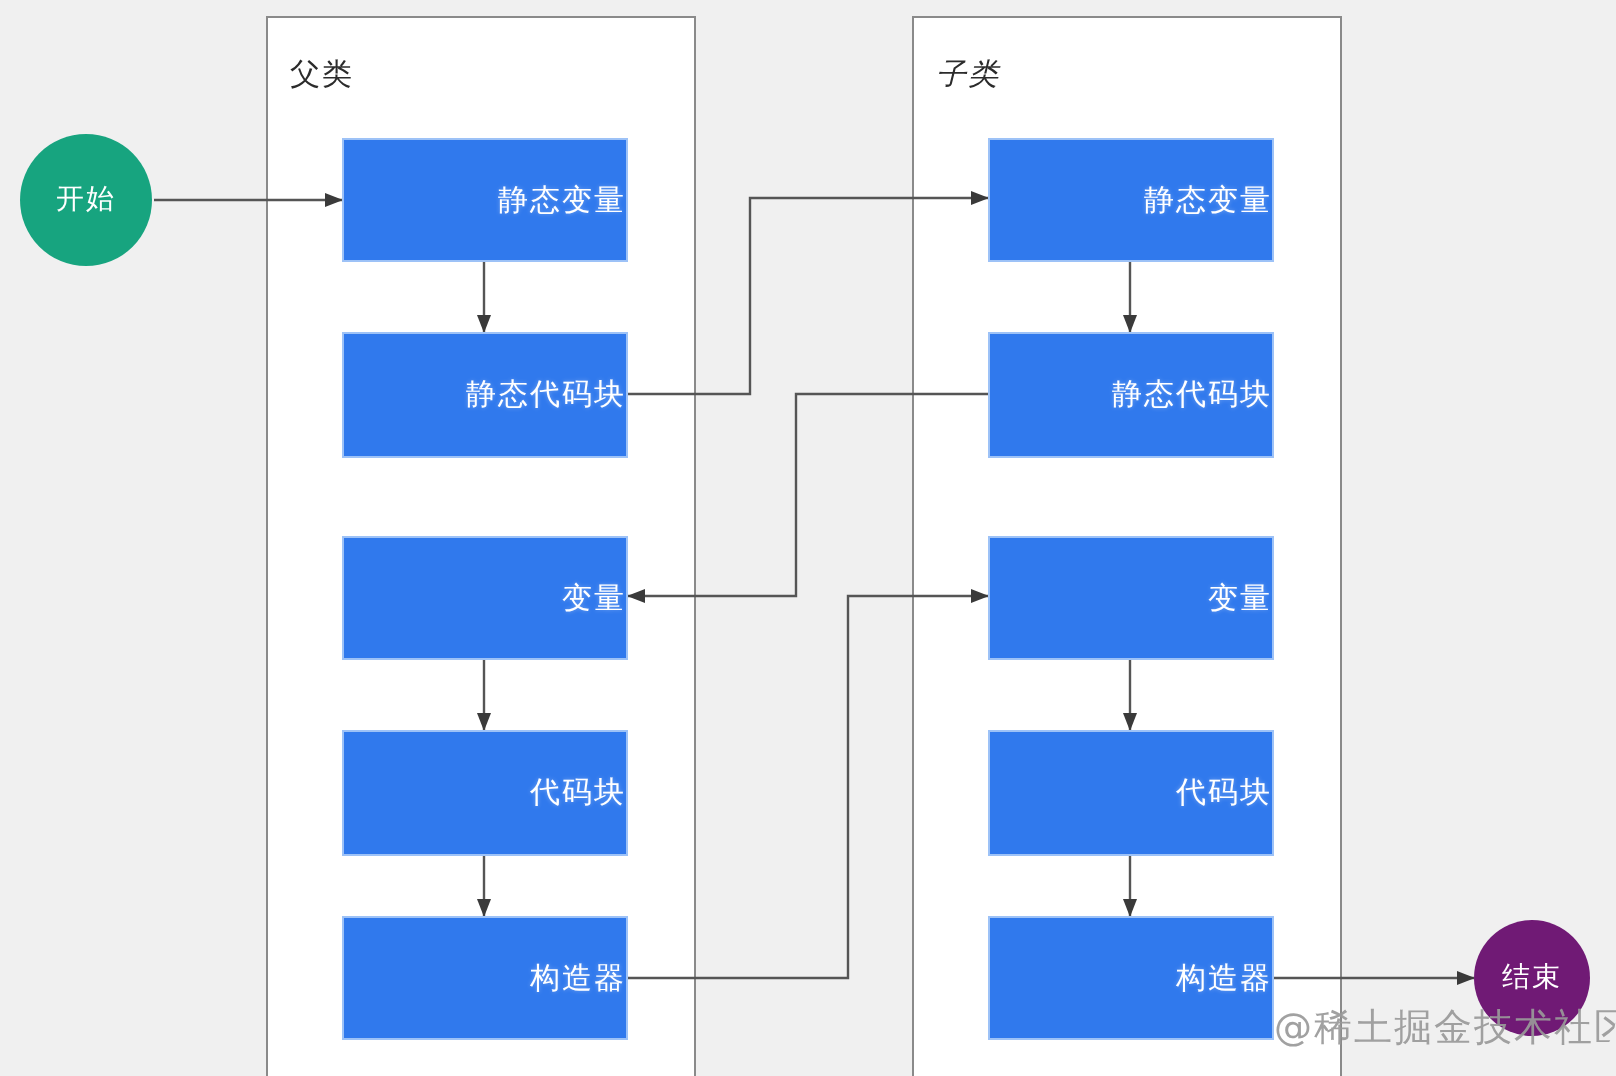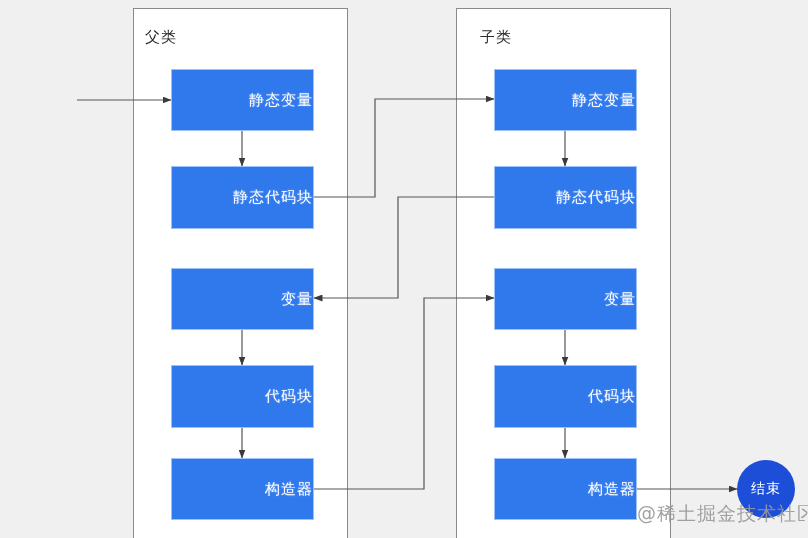--- a/index.html
+++ b/index.html
@@ -76,21 +76,21 @@
 </style>
 </head>
 <body>
 
 <div id="canvas" style="background: rgb(240, 240, 240);">
 
   <div class="container-panel" id="panel-parent" style="left: 133px; top: 8px; width: 215px; height: 545px; border-color: rgb(138, 138, 138); background: rgb(255, 255, 255);"></div>
   <div class="container-label" id="label-parent" style="left: 145px; top: 28px;">父类</div>
 
   <div class="container-panel" id="panel-child" style="left: 456px; top: 8px; width: 215px; height: 545px; border-color: rgb(138, 138, 138); background: rgb(255, 255, 255);"></div>
-  <div class="container-label" id="label-child" style="left: 480px; top: 28px;">子类</div>
+  <div class="container-label" id="label-child" style="left: 468px; top: 28px; font-style: italic;">子类</div>
 
   <svg class="edges" viewBox="0 0 808 538">
     <defs>
       <marker id="arrowhead" markerWidth="9" markerHeight="7" refX="8.5" refY="3.5" orient="auto" markerUnits="userSpaceOnUse">
         <polygon points="0 0, 9 3.5, 0 7" fill="#3a3a3a"></polygon>
       </marker>
     </defs>
     <g id="edge-group">
         <polyline points="77,100 171,100" fill="none" stroke="#555555" stroke-width="1.2" marker-end="url(#arrowhead)"></polyline>
         <polyline points="242,131 242,166" fill="none" stroke="#555555" stroke-width="1.2" marker-end="url(#arrowhead)"></polyline>
@@ -131,19 +131,22 @@
   <div class="node-box" id="node-c-var" style="left: 494px; top: 268px; width: 143px; height: 62px; background: rgb(48, 121, 237); border-color: rgb(157, 194, 247); color: rgb(255, 255, 255);">
     <span>变量</span>
   </div>
   <div class="node-box" id="node-c-block" style="left: 494px; top: 365px; width: 143px; height: 63px; background: rgb(48, 121, 237); border-color: rgb(157, 194, 247); color: rgb(255, 255, 255);">
     <span>代码块</span>
   </div>
   <div class="node-box" id="node-c-ctor" style="left: 494px; top: 458px; width: 143px; height: 62px; background: rgb(48, 121, 237); border-color: rgb(157, 194, 247); color: rgb(255, 255, 255);">
     <span>构造器</span>
   </div>
 
-  <div class="node-circle circle-end" id="node-end" style="left: 737px; top: 460px; width: 58px; height: 58px; background: #1d4ed8;">
+  <div class="node-circle circle-start" id="node-start" style="left: 10px; top: 67px; width: 66px; height: 66px; background: rgb(23, 164, 127);">
+    <span>开始</span>
+  </div>
+  <div class="node-circle circle-end" id="node-end" style="left: 737px; top: 460px; width: 58px; height: 58px; background: #701a75;">
     <span>结束</span>
   </div>
 
   <div class="watermark" id="watermark" style="left: 637px; top: 501px; color: rgb(154, 154, 154);">@稀土掘金技术社区</div>
 
 </div>
 
 </body></html>

